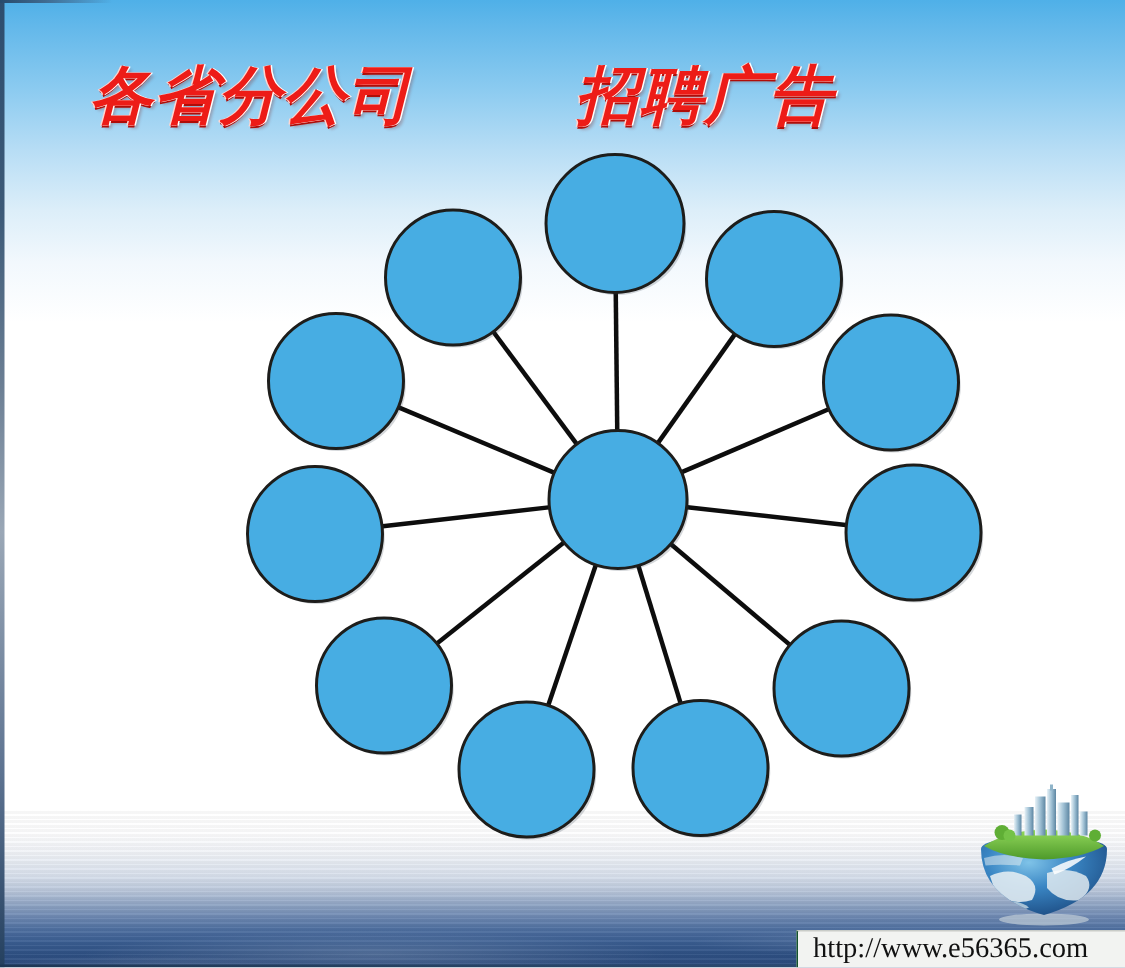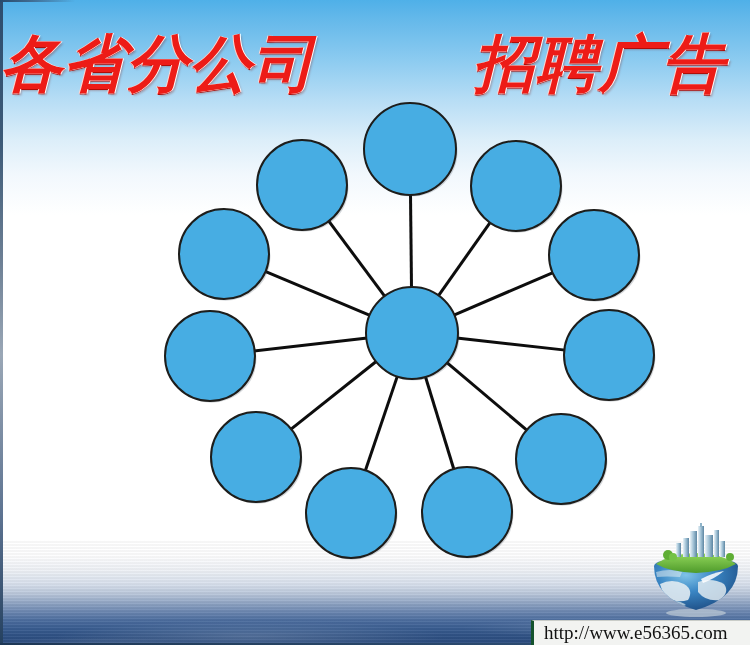--- a/index.html
+++ b/index.html
@@ -96,21 +96,21 @@
   }
 
   
   .title {
     position: absolute;
     left: 0;
     top: 36px;
     width: 615px;
     text-align: center;
     z-index: 5;
-    font-size: 62px;
+    font-size: 42px;
     line-height: 56px;
     font-weight: bold;
     font-style: italic;
     letter-spacing: 1px;
     color: #ed1c17;
     white-space: pre;
     text-shadow:
        1px 0 0 #ffffff,
       -1px 0 0 #ffd5d0,
        0 1px 0 #b00d08,
@@ -138,21 +138,21 @@
 
   
   .watermark {
     position: absolute;
     left: 531px;
     top: 620px;
     width: 219px;
     height: 25px;
     background: #f2f3f1;
     border-top: 1px solid #c9ccc8;
-    border-left: 3px solid #14532d;
+    border-left: 1px solid #14532d;
     z-index: 8;
     display: flex;
     align-items: center;
     padding-left: 10px;
     box-sizing: border-box;
   }
   .watermark-text {
     font-family: "Liberation Serif", "DejaVu Serif", serif;
     font-size: 19px;
     color: #111111;

